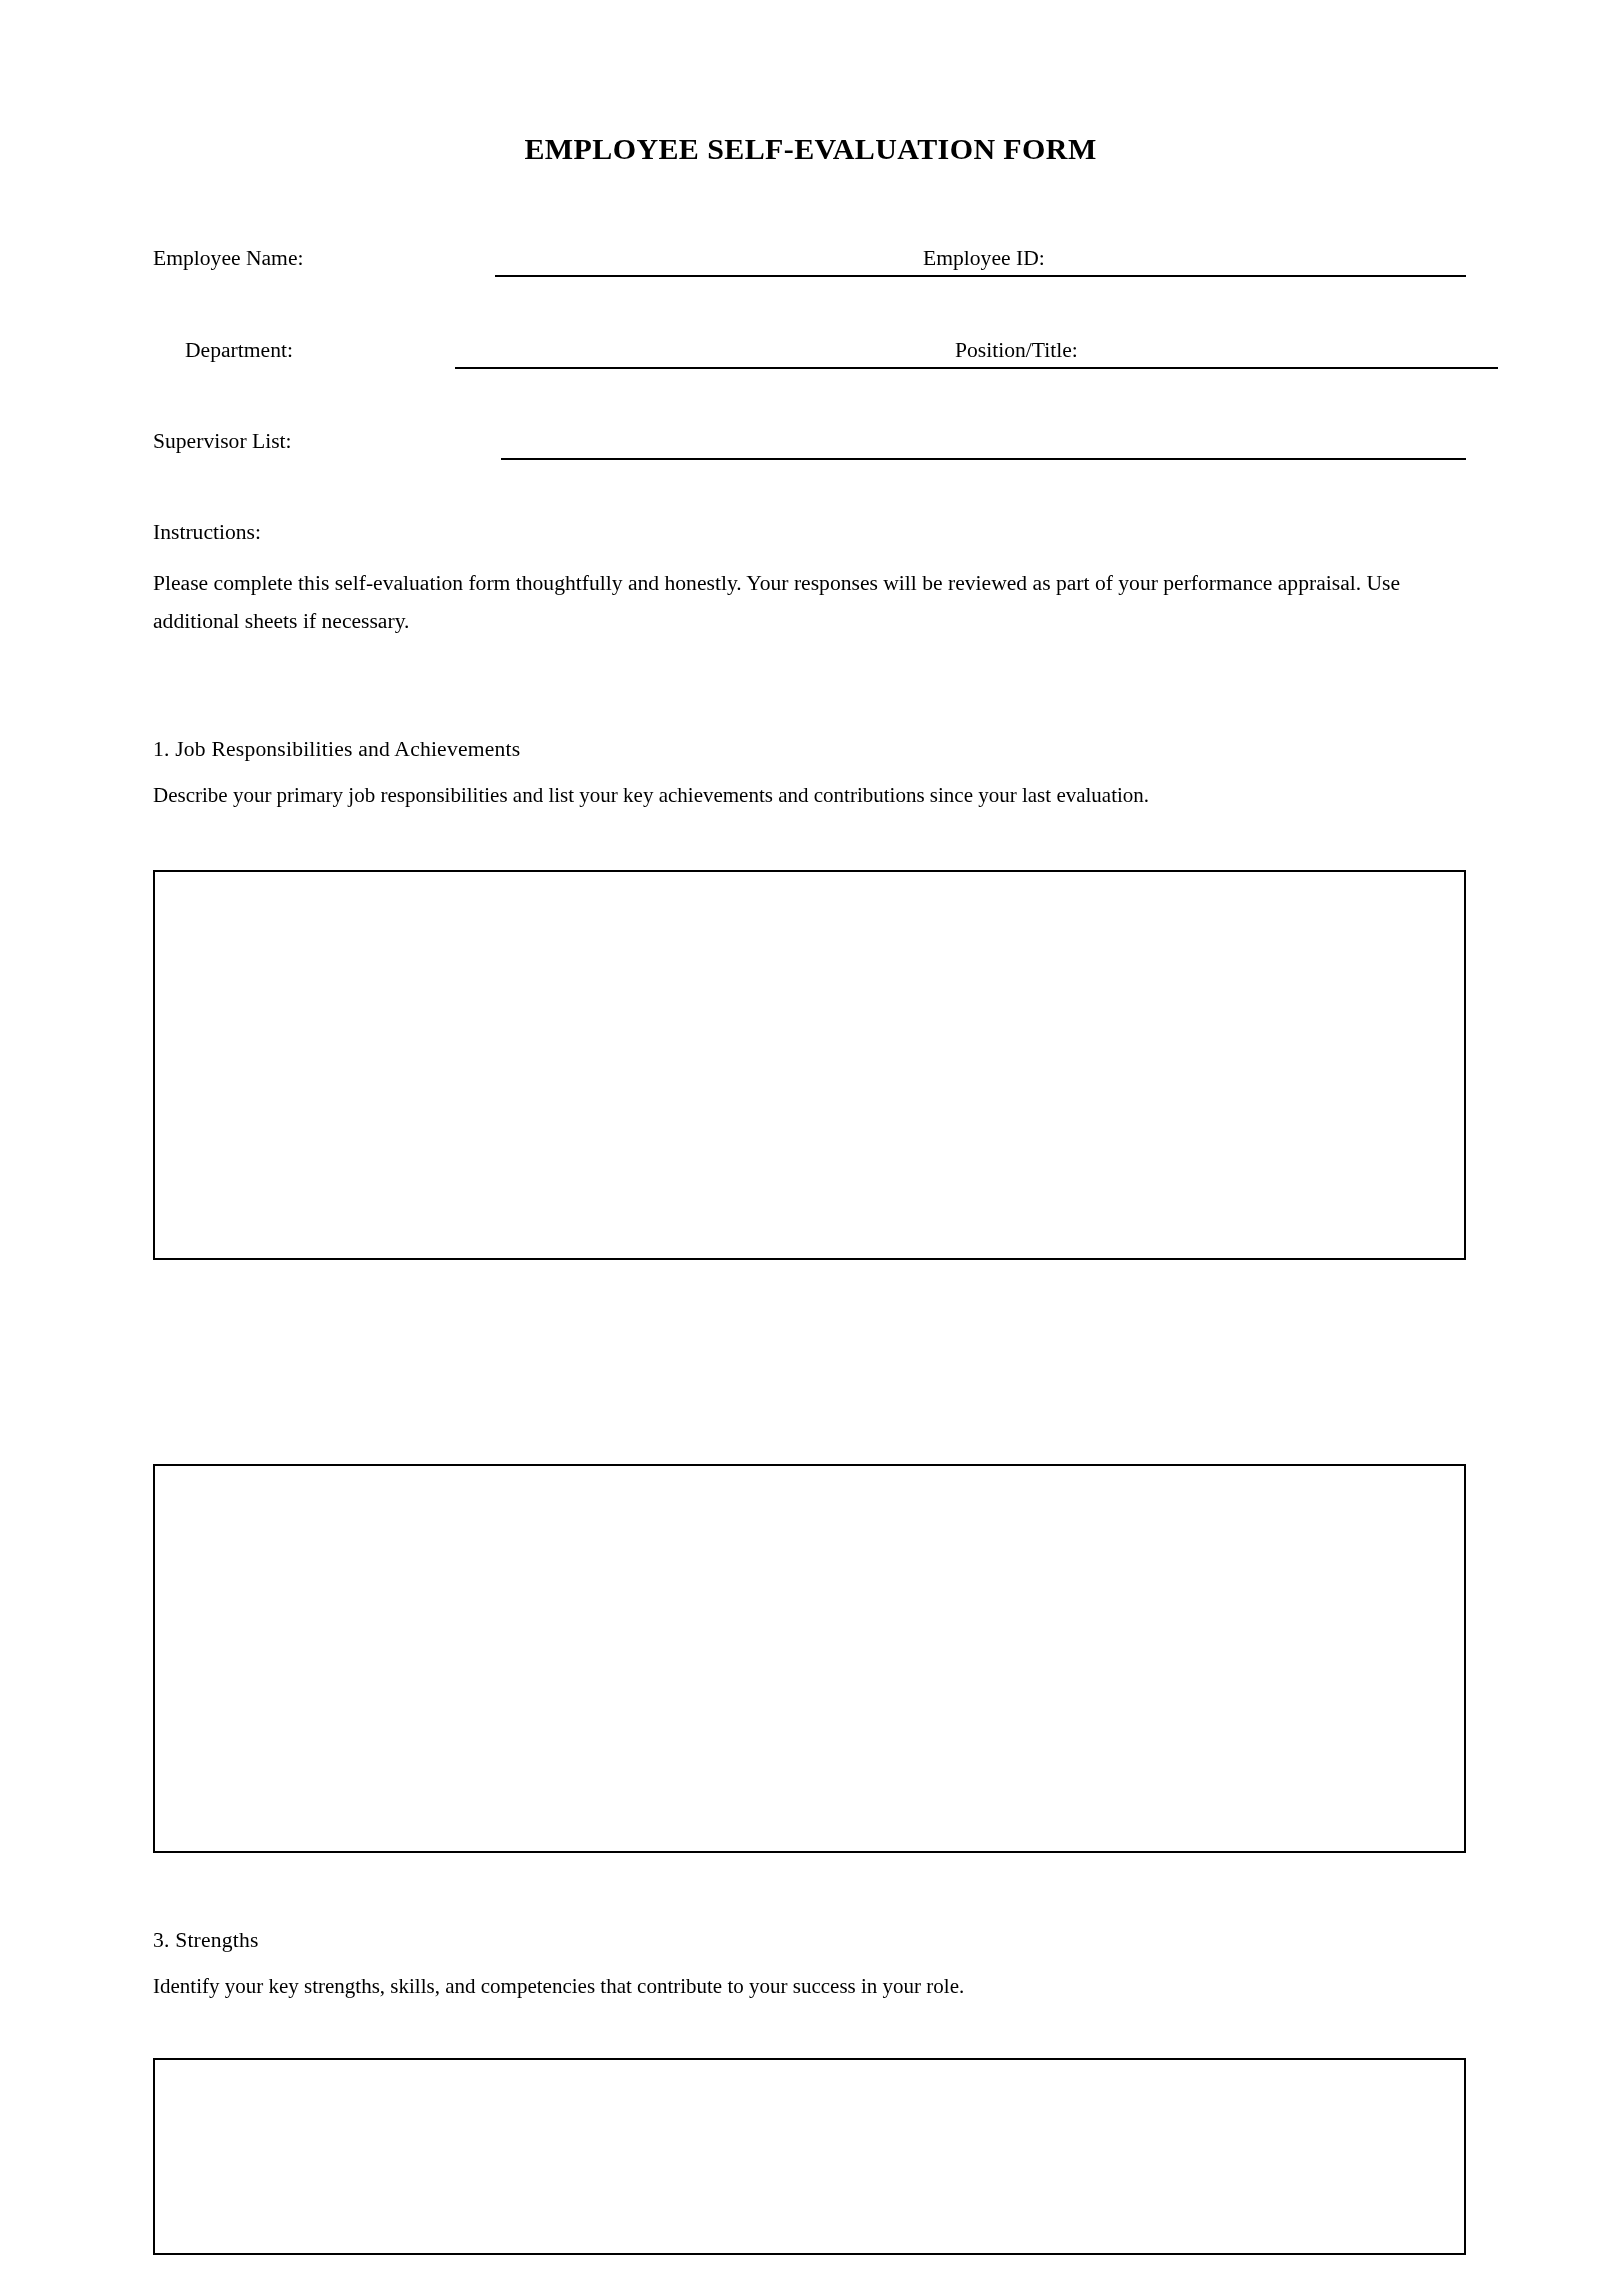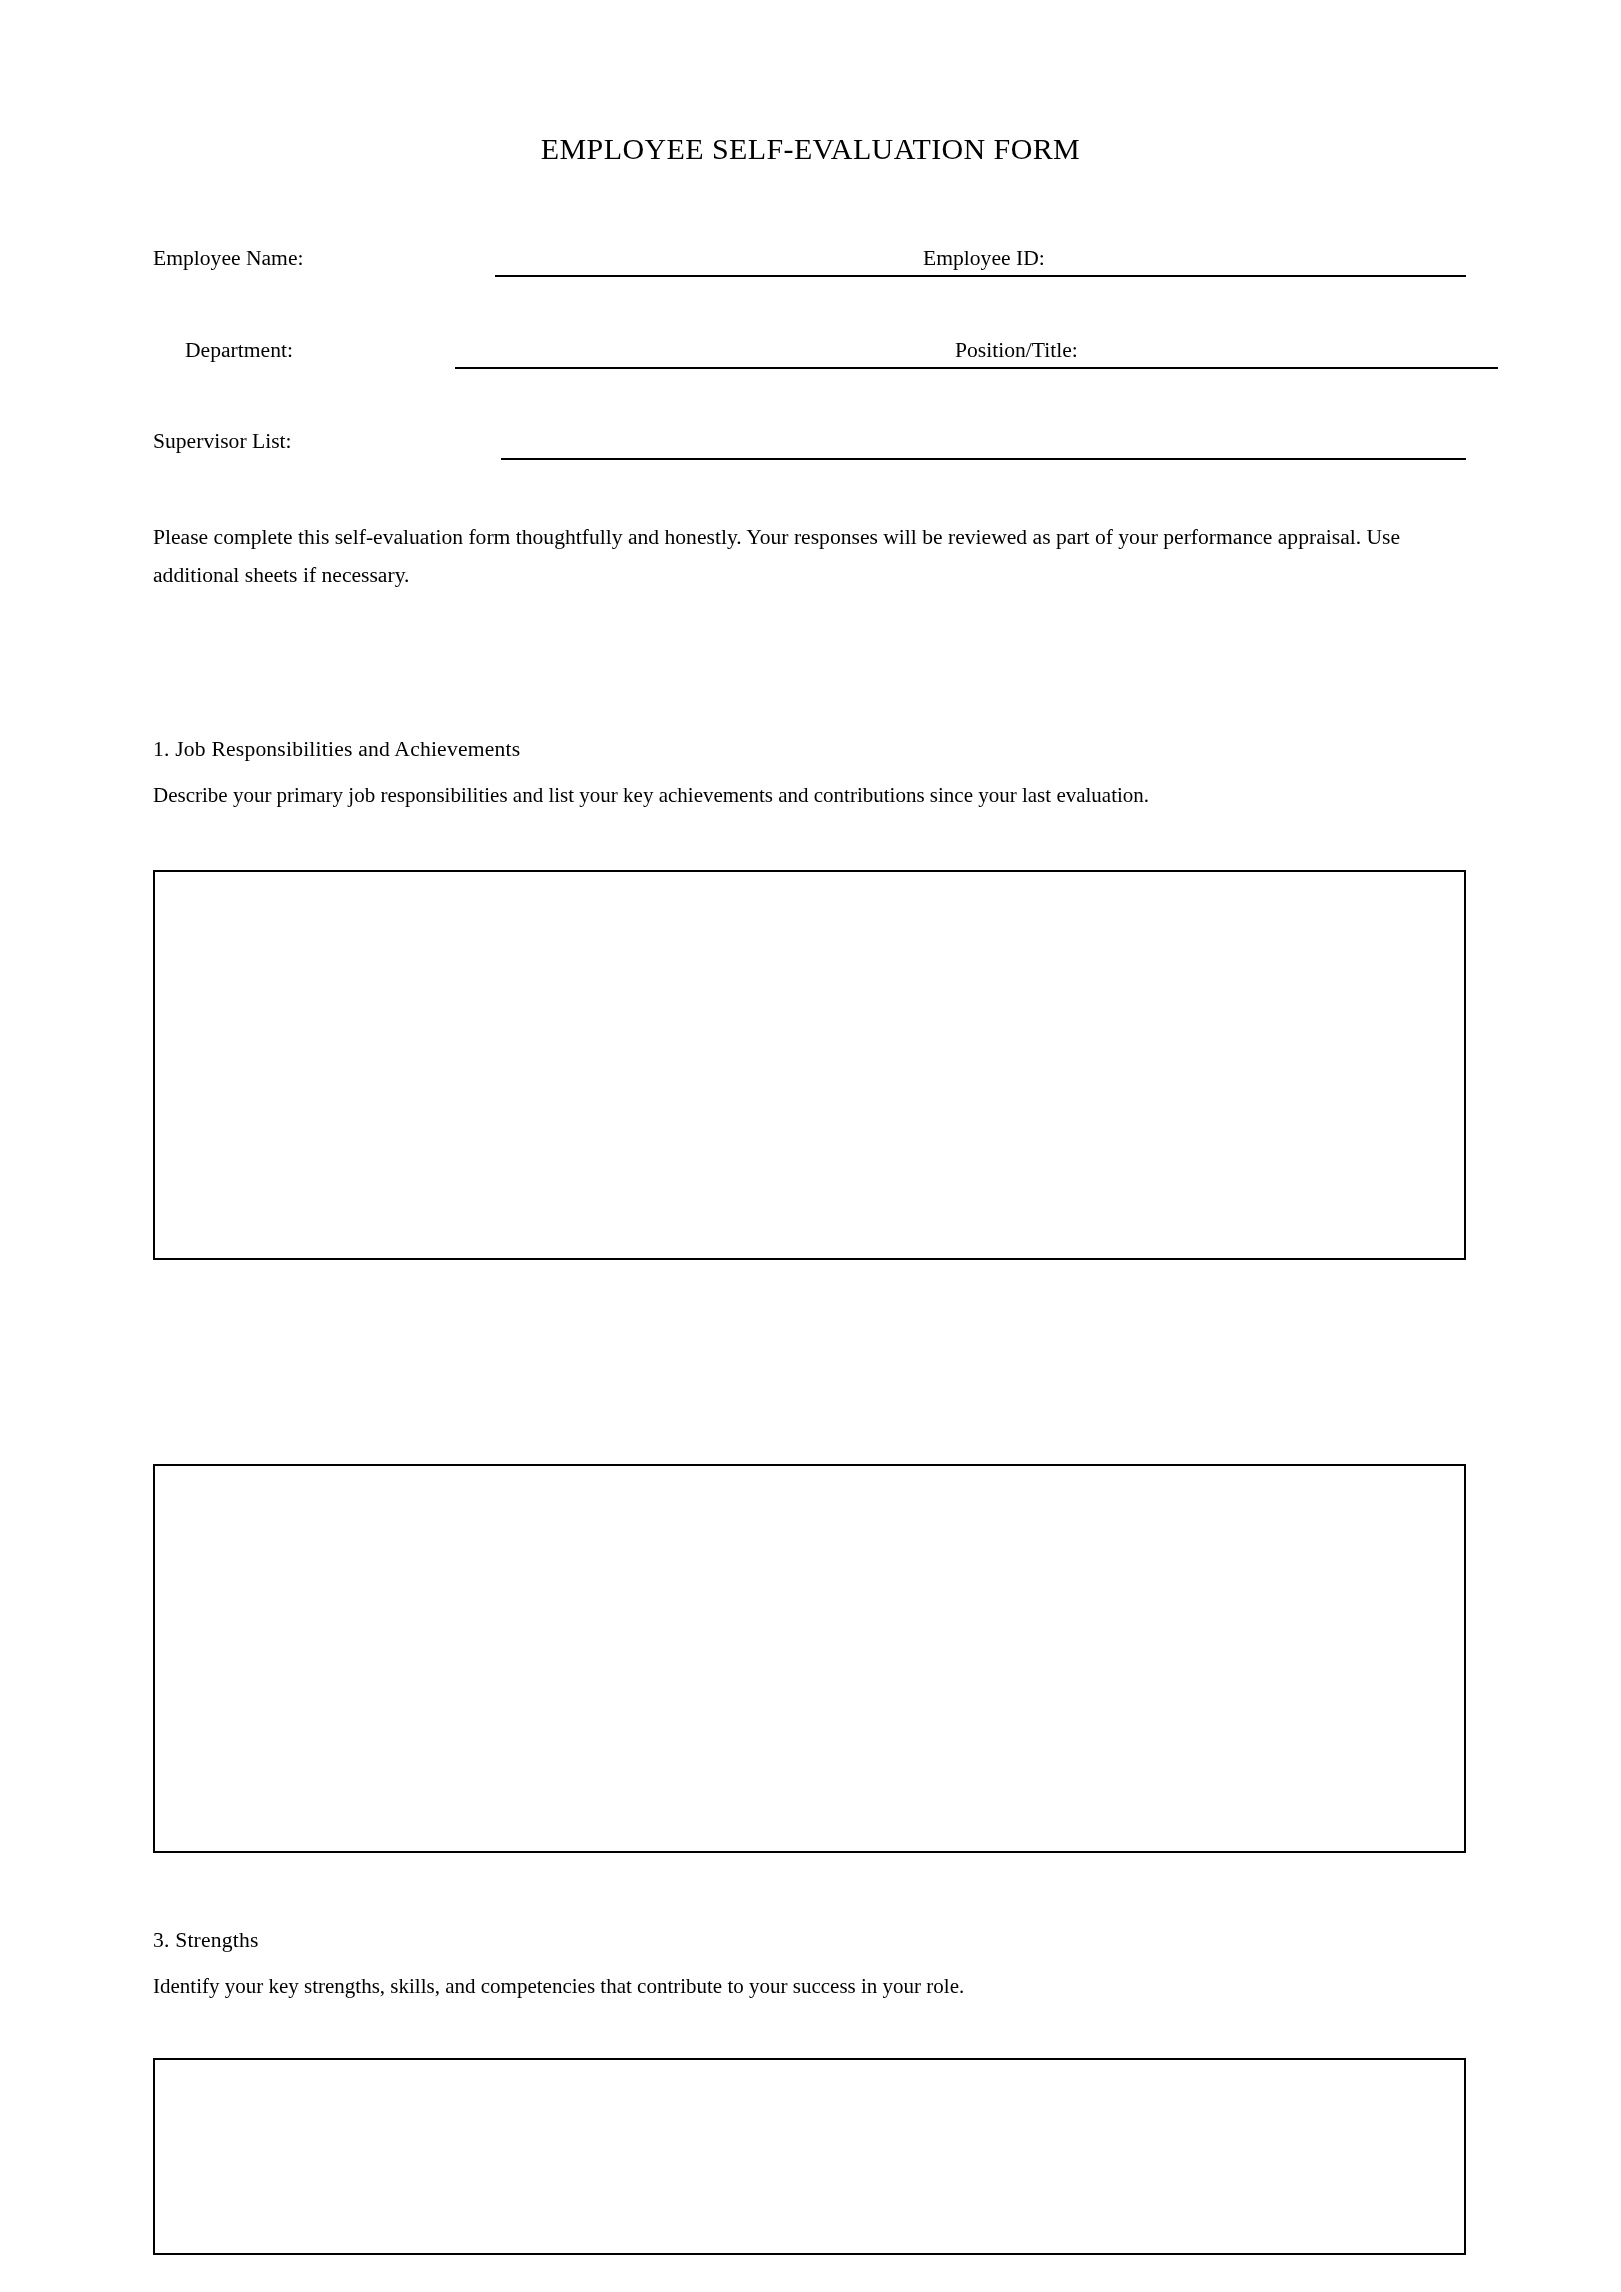--- a/index.html
+++ b/index.html
@@ -25,21 +25,21 @@
 
   
   .doc-title {
     position: absolute;
     left: 0;
     top: 111px;
     width: 1621px;
     text-align: center;
     font-size: 30px;
     letter-spacing: 0.4px;
-    font-weight: 400;
+    font-weight: 700;
     line-height: 1.2;
     white-space: nowrap;
   }
 
   
   .field-row {
     position: absolute;
     left: 153px;
     width: 1313px;
     height: 39px;
@@ -169,20 +169,21 @@
     <span class="field-label right-col">Position/Title:</span>
     <div class="field-rule"></div>
   </div>
 
   <div class="field-row" id="row-supervisor">
     <span class="field-label">Supervisor List:</span>
     <div class="field-rule"></div>
   </div>
 
   <div class="instructions-block">
+    <p class="instructions-heading">Instructions:</p>
     <p class="instructions-body">Please complete this self-evaluation form thoughtfully and honestly. Your responses will be reviewed as part of your performance appraisal. Use additional sheets if necessary.</p>
   </div>
 
   <div class="section" id="section-1">
     <p class="section-heading">1. Job Responsibilities and Achievements</p>
     <p class="section-desc">Describe your primary job responsibilities and list your key achievements and contributions since your last evaluation.</p>
   </div>
   <div class="answer-box" id="box-1"></div>
 
   <div class="answer-box" id="box-2"></div>

